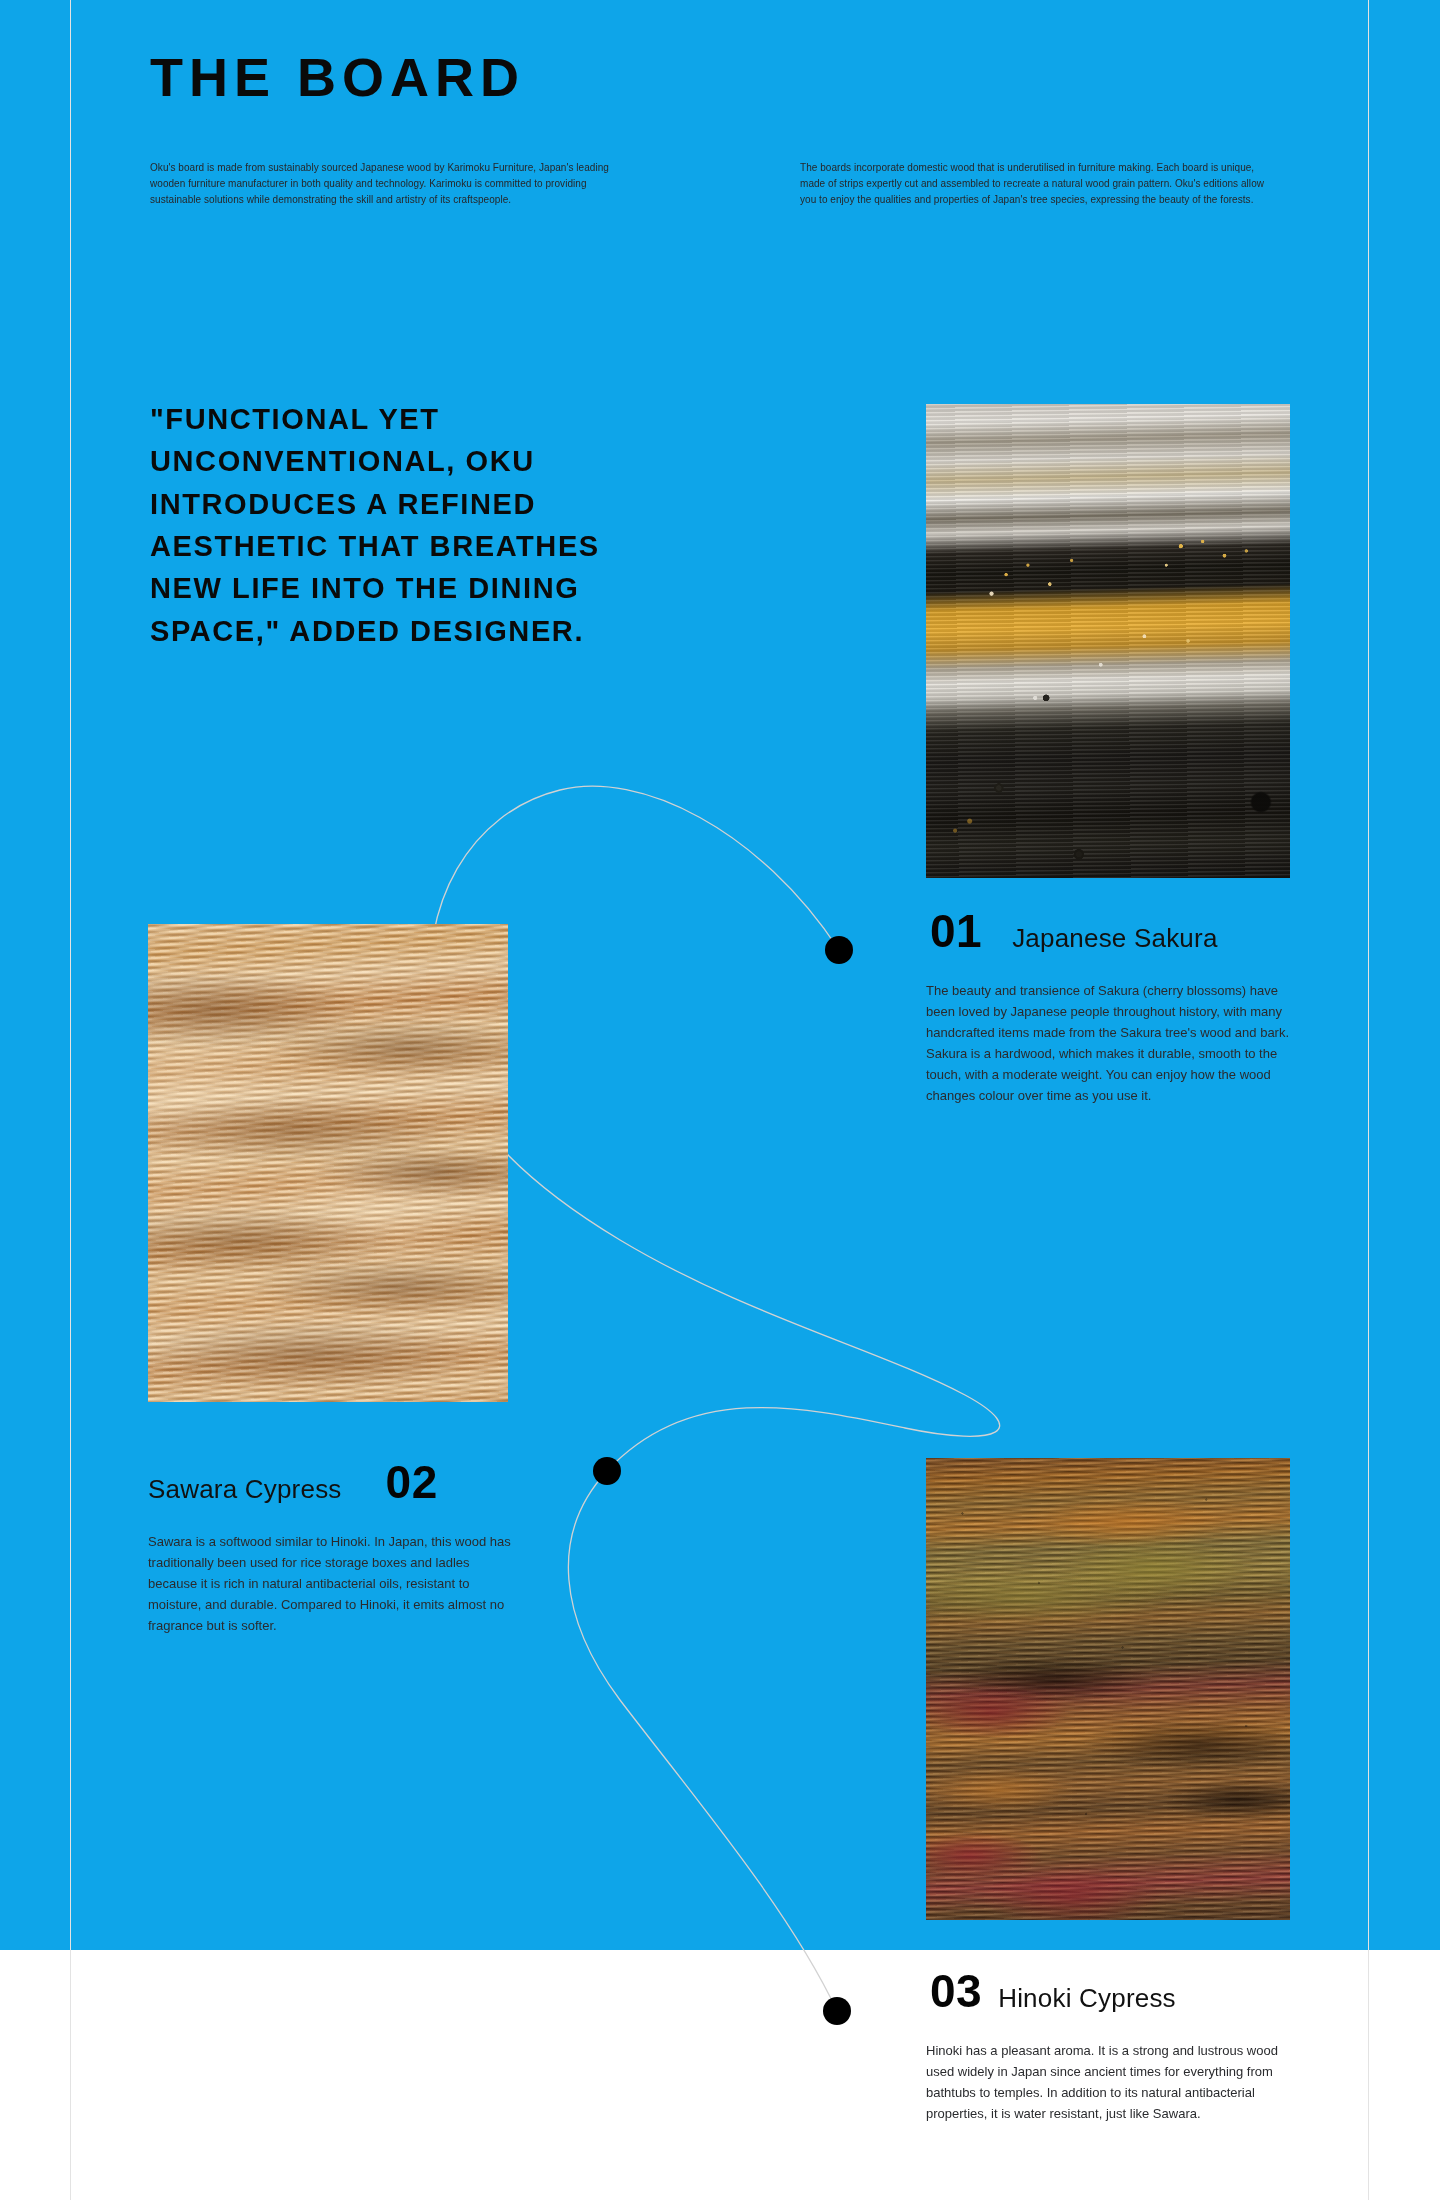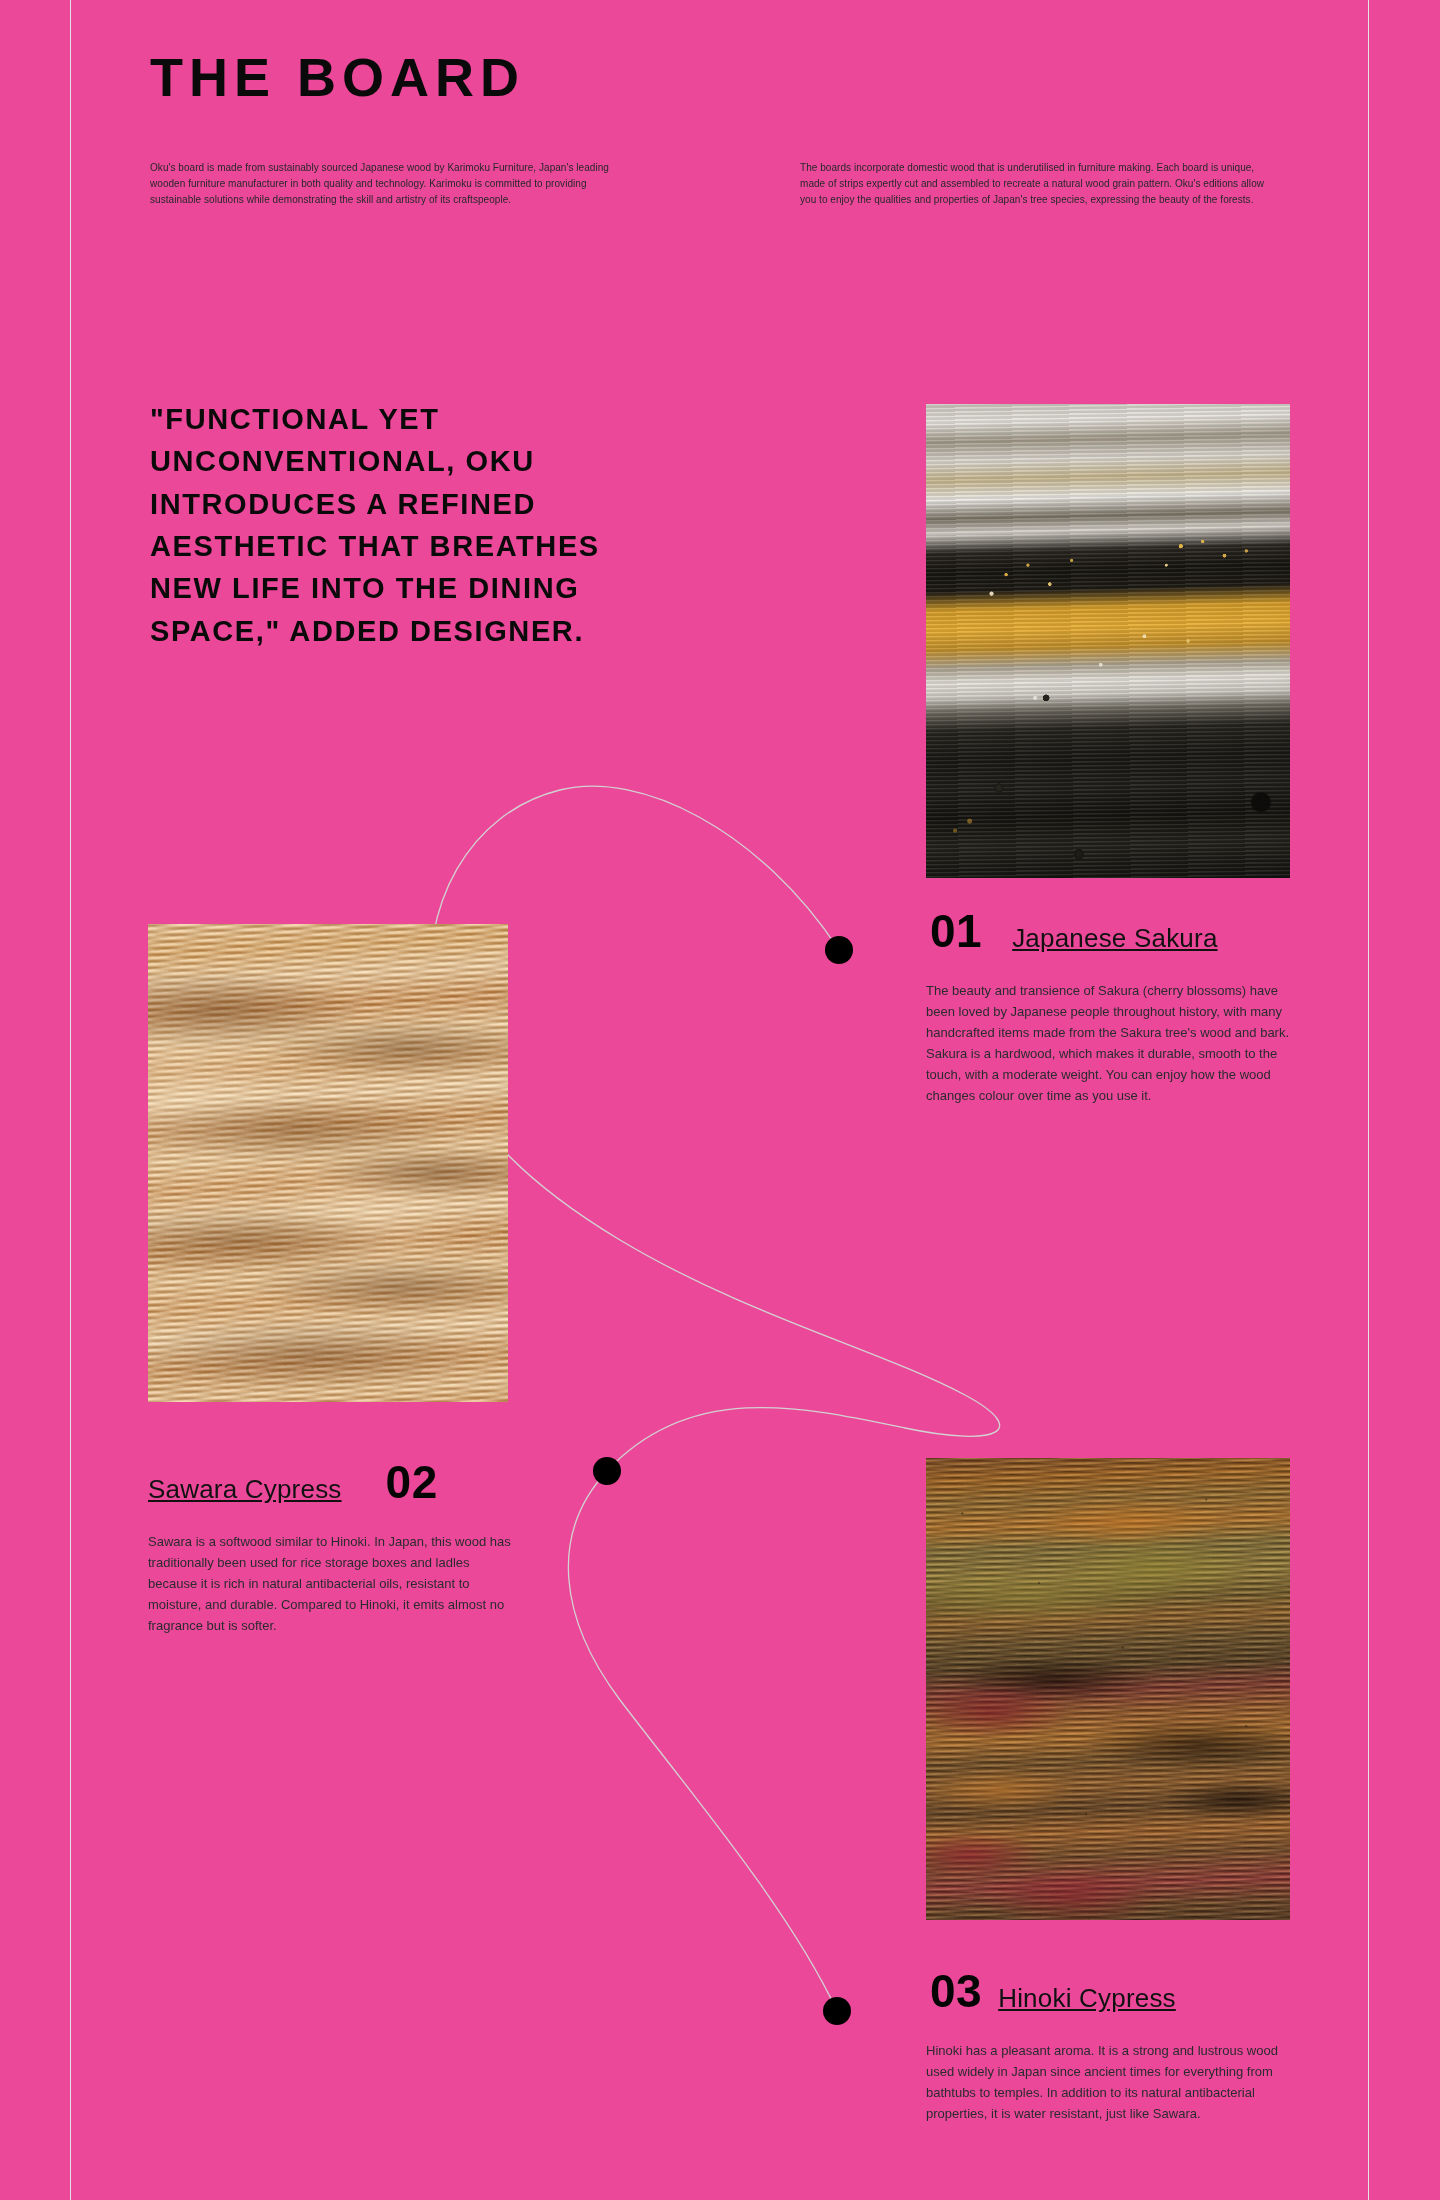--- a/index.html
+++ b/index.html
@@ -13,22 +13,22 @@
   body {
     font-family: "Liberation Sans", sans-serif;
     color: #111111;
     position: relative;
     overflow: hidden;
   }
 
   .page {
     position: relative;
     width: 1440px;
-    height: 2200px;
-    background: #ec4899;
+    height: 1950px;
+    background: #0ea5e9;
   }
 
   
   .rule {
     position: absolute;
     top: 0;
     width: 1px;
     height: 2200px;
     background: #e3e3e3;
   }
@@ -321,21 +321,20 @@
     letter-spacing: 0.5px;
     line-height: 1;
     color: #050505;
   }
   .entry-name {
     font-size: 26px;
     font-weight: 400;
     letter-spacing: 0.2px;
     line-height: 1;
     color: #111111;
-    text-decoration: underline;
   }
   .entry-body {
     margin-top: 26px;
     font-size: 13px;
     line-height: 1.62;
     color: #2a2b2e;
   }
 
   .entry-sakura { left: 926px; top: 908px; width: 364px; }
   .entry-sakura .entry-head { padding-left: 4px; }

